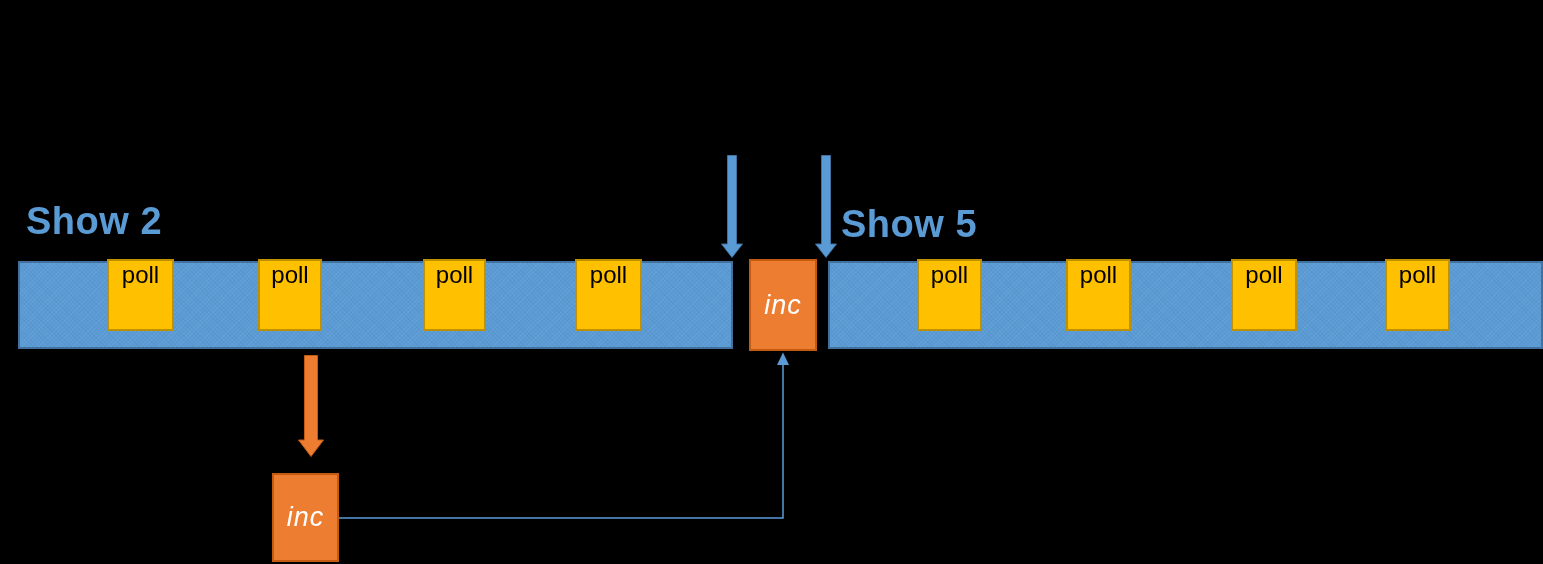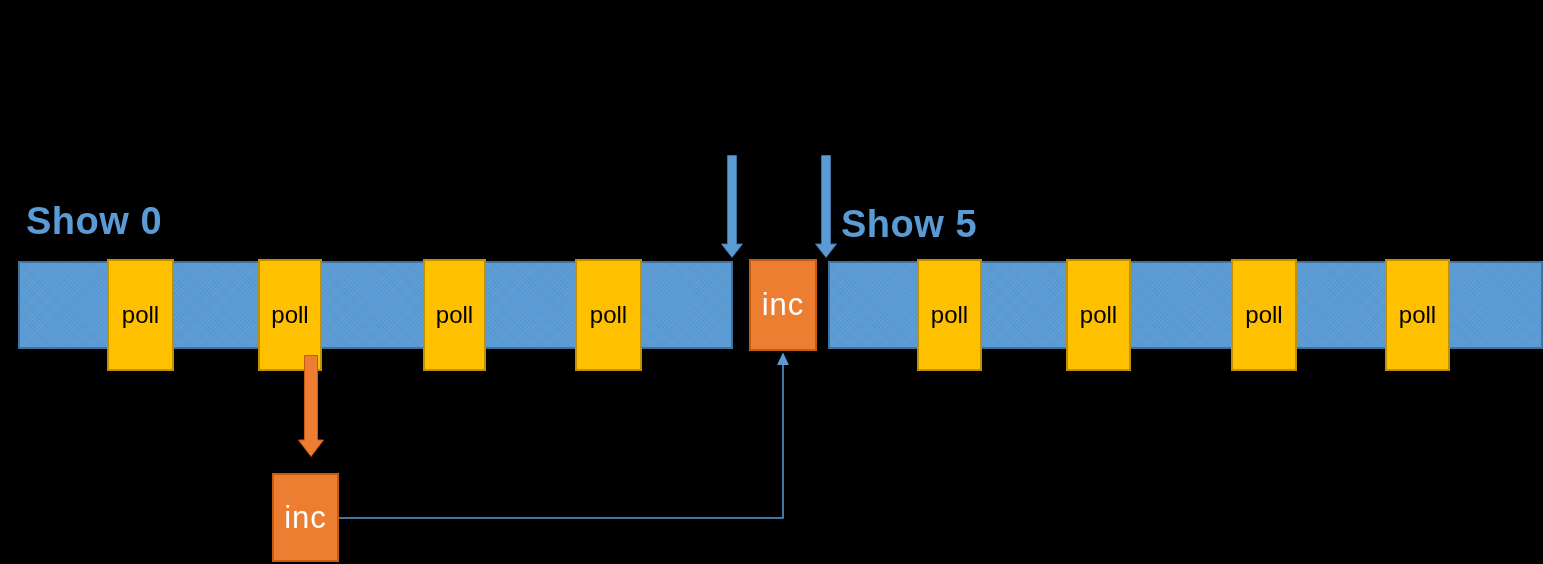--- a/index.html
+++ b/index.html
@@ -28,43 +28,43 @@
   }
   .bar{
     top:261px;height:88px;box-sizing:border-box;
     background:var(--bar-fill);
     background-image:
       repeating-linear-gradient(135deg, rgba(255,255,255,0.05) 0 1px, transparent 1px 3px),
       repeating-linear-gradient(45deg, rgba(0,0,0,0.04) 0 1px, transparent 1px 3px);
     border:2px solid var(--bar-border);
   }
   .poll{
-    top:259px;height:112px;box-sizing:border-box;
+    top:259px;height:72px;box-sizing:border-box;
     background:var(--poll-fill);border:2px solid var(--poll-border);
-    display:flex;align-items:center;justify-content:center;
+    display:flex;align-items:flex-start;justify-content:center;
     font-size:24px;color:var(--poll-text);
   }
   .inc{
     box-sizing:border-box;
     background:var(--inc-fill);border:2px solid var(--inc-border);
     display:flex;align-items:center;justify-content:center;
-    font-size:31px;color:var(--inc-text);letter-spacing:1px;
+    font-size:27px;color:var(--inc-text);letter-spacing:1px;font-style:italic;
   }
   svg{display:block;}
   .blue-arrow polygon{fill:var(--bar-fill);stroke:var(--bar-border);stroke-width:1;}
   .orange-arrow polygon{fill:var(--inc-fill);stroke:var(--inc-border);stroke-width:1;}
   .connector polyline{fill:none;stroke:var(--connector);stroke-width:1.5;}
   .connector polygon{fill:var(--connector);}
 </style>
 </head>
 <body>
 
 <div class="canvas">
 
-  <div class="show-label" style="left:26px;top:202px">Show 0</div>
+  <div class="show-label" style="left:26px;top:202px">Show 2</div>
   <div class="show-label" style="left:841px;top:205px">Show 5</div>
 
   <svg class="blue-arrow" style="left:721px;top:155px" width="22" height="103" viewBox="0 0 22 103">
     <polygon points="6.5,0.5 15.5,0.5 15.5,89 21.5,89 11,102.5 0.5,89 6.5,89"></polygon>
   </svg>
   <svg class="blue-arrow" style="left:815px;top:155px" width="22" height="103" viewBox="0 0 22 103">
     <polygon points="6.5,0.5 15.5,0.5 15.5,89 21.5,89 11,102.5 0.5,89 6.5,89"></polygon>
   </svg>
 
   <div class="bar" style="left:18px;width:715px"></div>

